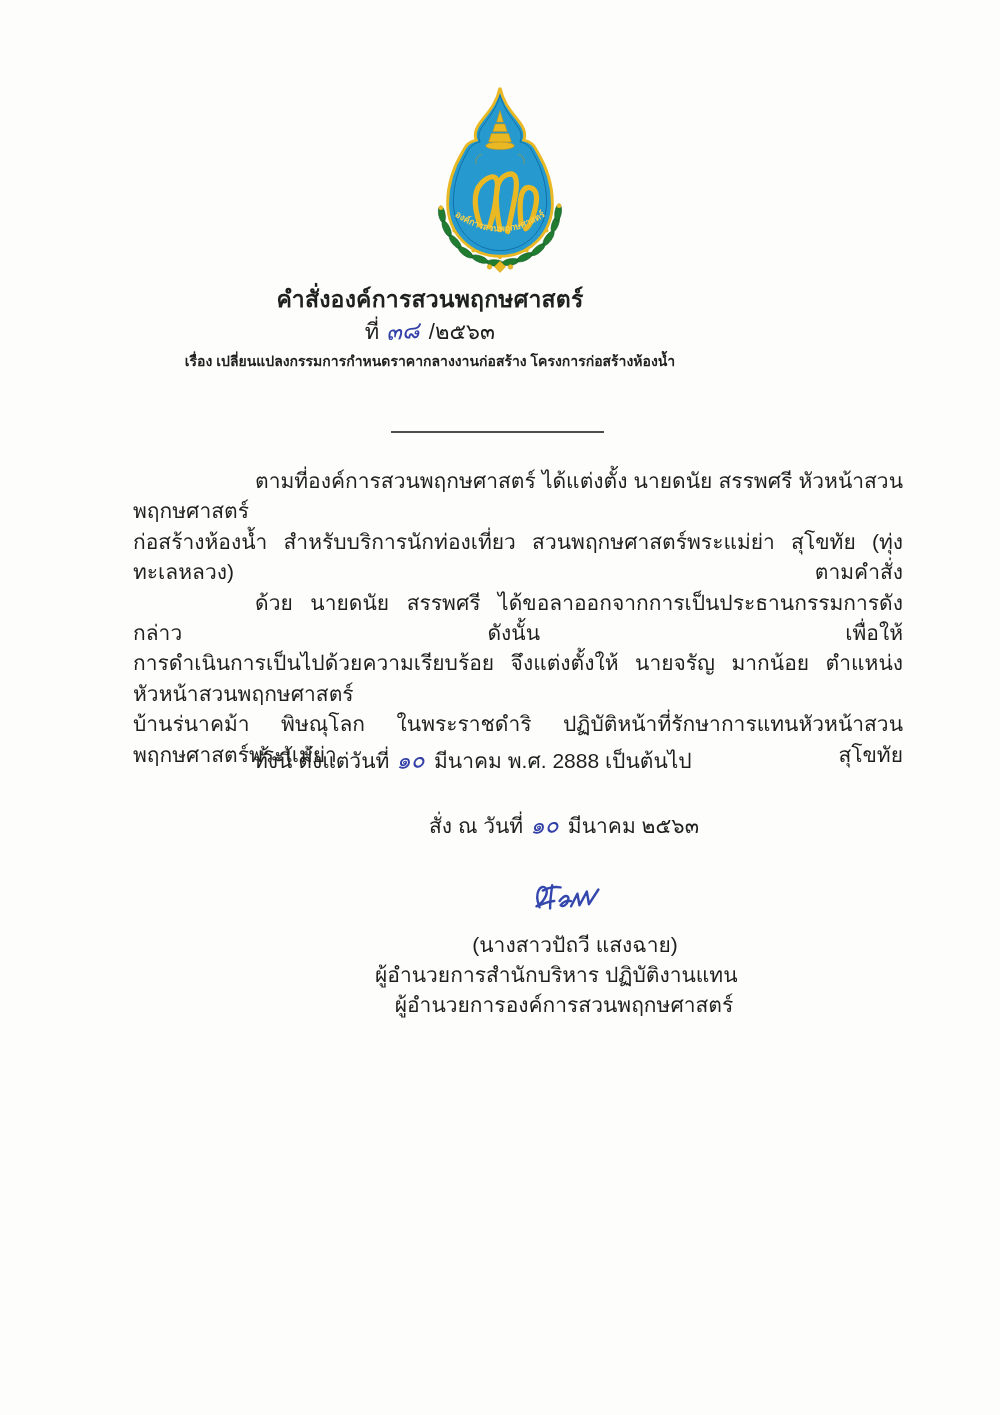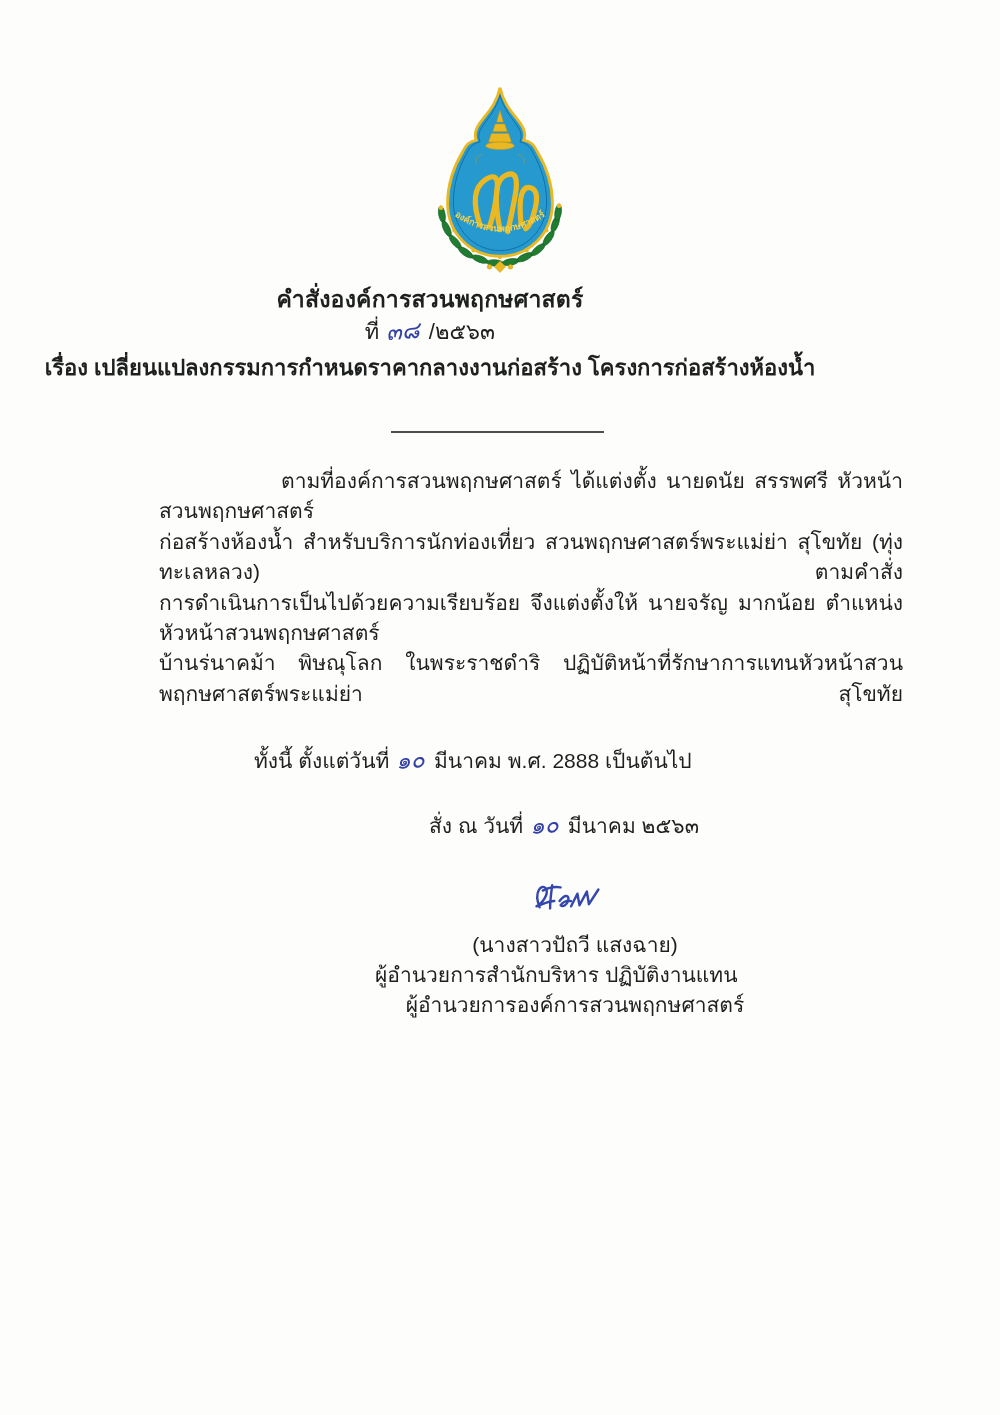--- a/index.html
+++ b/index.html
@@ -10,42 +10,42 @@
     background:#fdfdfb;
     font-family:"Liberation Sans","DejaVu Sans",sans-serif;
     color:#1e201f;
     overflow:hidden;
   }
   .abs{position:absolute;}
   .centered{left:0;width:860px;text-align:center;}
   .logo-wrap{left:416px;top:82px;width:168px;height:200px;}
   .doc-title{top:281px;font-size:23px;font-weight:600;letter-spacing:0.2px;}
   .order-line{top:314px;font-size:22px;}
-  .subject-1{top:350px;font-size:22px;font-weight:600;}
+  .subject-1{top:350px;font-size:14px;font-weight:600;}
   .subject-2{top:382px;font-size:21.5px;font-weight:600;}
   .divider{top:431px;left:391px;width:213px;height:0;border-top:2px solid #4c4f4c;}
   .body-block{top:466px;left:133px;width:770px;font-size:21px;line-height:30.4px;}
-  .bline{white-space:nowrap;margin-left:26px;}
+  .bline{white-space:nowrap;}
   .bline.just{white-space:normal;text-align:justify;text-align-last:justify;}
   .bline.indent{text-indent:122px;}
   .effective-line{top:744px;left:254px;font-size:21px;}
   .issued-line{top:809px;left:429px;font-size:21px;}
   .hand{
     color:#3240a8;
     font-style:italic;
     font-size:23px;
     display:inline-block;
     transform:rotate(-4deg);
     margin:0 9px 0 7px;
     line-height:1;
   }
   .sig-wrap{top:879px;left:523px;width:92px;height:42px;}
   .sig-name{top:928px;left:375px;width:400px;text-align:center;font-size:21px;}
   .sig-title1{top:958px;left:375px;width:400px;font-size:21px;}
-  .sig-title2{top:988px;left:375px;width:400px;text-align:center;font-size:21px;}
+  .sig-title2{top:988px;left:364px;width:400px;text-align:center;font-size:21px;}
 </style>
 </head>
 <body>
 
 <div class="page">
 
   <div class="abs logo-wrap">
     <svg viewBox="0 0 170 210" width="168" height="200">
 
       <g fill="#1f7c31" stroke="#135c22" stroke-width="0.6">
@@ -121,20 +121,21 @@
     <span>ที่</span><span class="hand">๓๘</span><span>/๒๕๖๓</span>
   </div>
 
   <div class="abs centered subject-1">เรื่อง  เปลี่ยนแปลงกรรมการกำหนดราคากลางงานก่อสร้าง โครงการก่อสร้างห้องน้ำ</div>
 
   <div class="abs divider"></div>
 
   <div class="abs body-block">
     <div class="bline just indent">ตามที่องค์การสวนพฤกษศาสตร์ ได้แต่งตั้ง นายดนัย  สรรพศรี หัวหน้าสวนพฤกษศาสตร์</div>
     <div class="bline just">ก่อสร้างห้องน้ำ สำหรับบริการนักท่องเที่ยว สวนพฤกษศาสตร์พระแม่ย่า สุโขทัย (ทุ่งทะเลหลวง) ตามคำสั่ง</div>
+    <div class="bline just indent">ด้วย นายดนัย สรรพศรี ได้ขอลาออกจากการเป็นประธานกรรมการดังกล่าว ดังนั้น เพื่อให้</div>
     <div class="bline just">การดำเนินการเป็นไปด้วยความเรียบร้อย จึงแต่งตั้งให้ นายจรัญ  มากน้อย ตำแหน่ง หัวหน้าสวนพฤกษศาสตร์</div>
     <div class="bline just">บ้านร่นาคม้า พิษณุโลก ในพระราชดำริ ปฏิบัติหน้าที่รักษาการแทนหัวหน้าสวนพฤกษศาสตร์พระแม่ย่า สุโขทัย</div>
   </div>
 
   <div class="abs effective-line">
     <span>ทั้งนี้  ตั้งแต่วันที่</span><span class="hand">๑๐</span><span>มีนาคม  พ.ศ. 2888 เป็นต้นไป</span>
   </div>
 
   <div class="abs issued-line">
     <span>สั่ง ณ วันที่</span><span class="hand">๑๐</span><span>มีนาคม  ๒๕๖๓</span>

